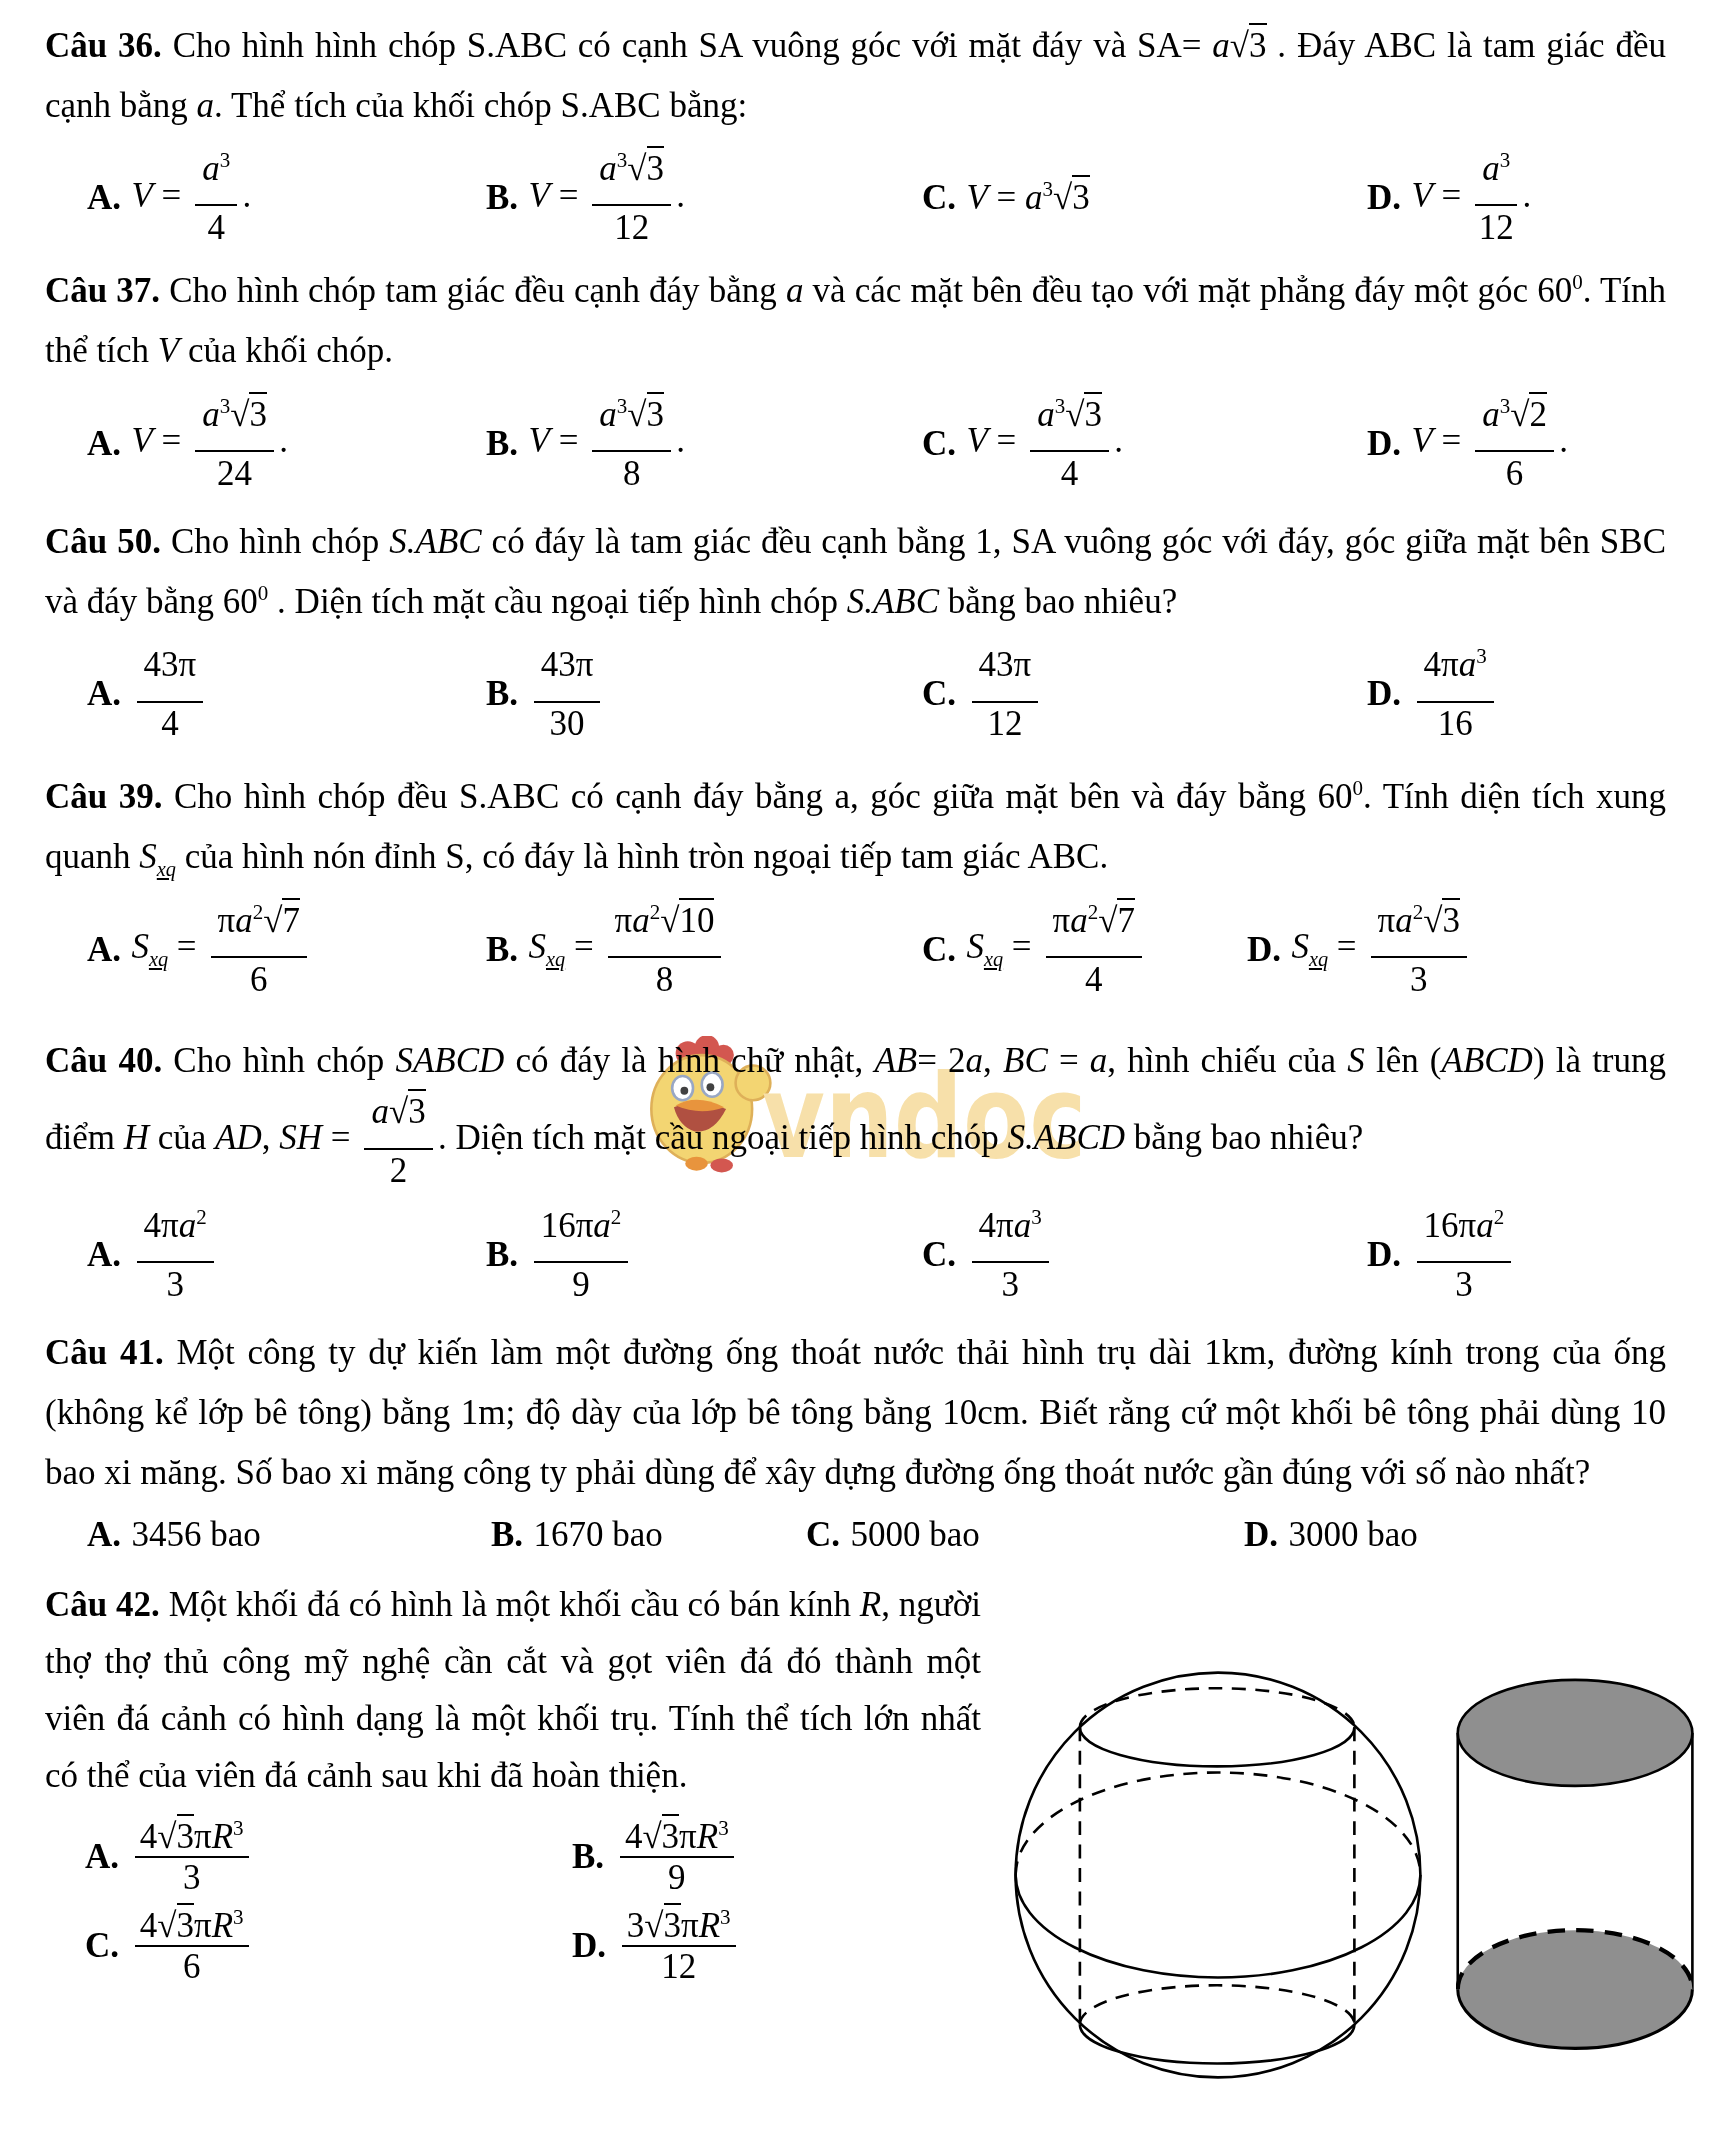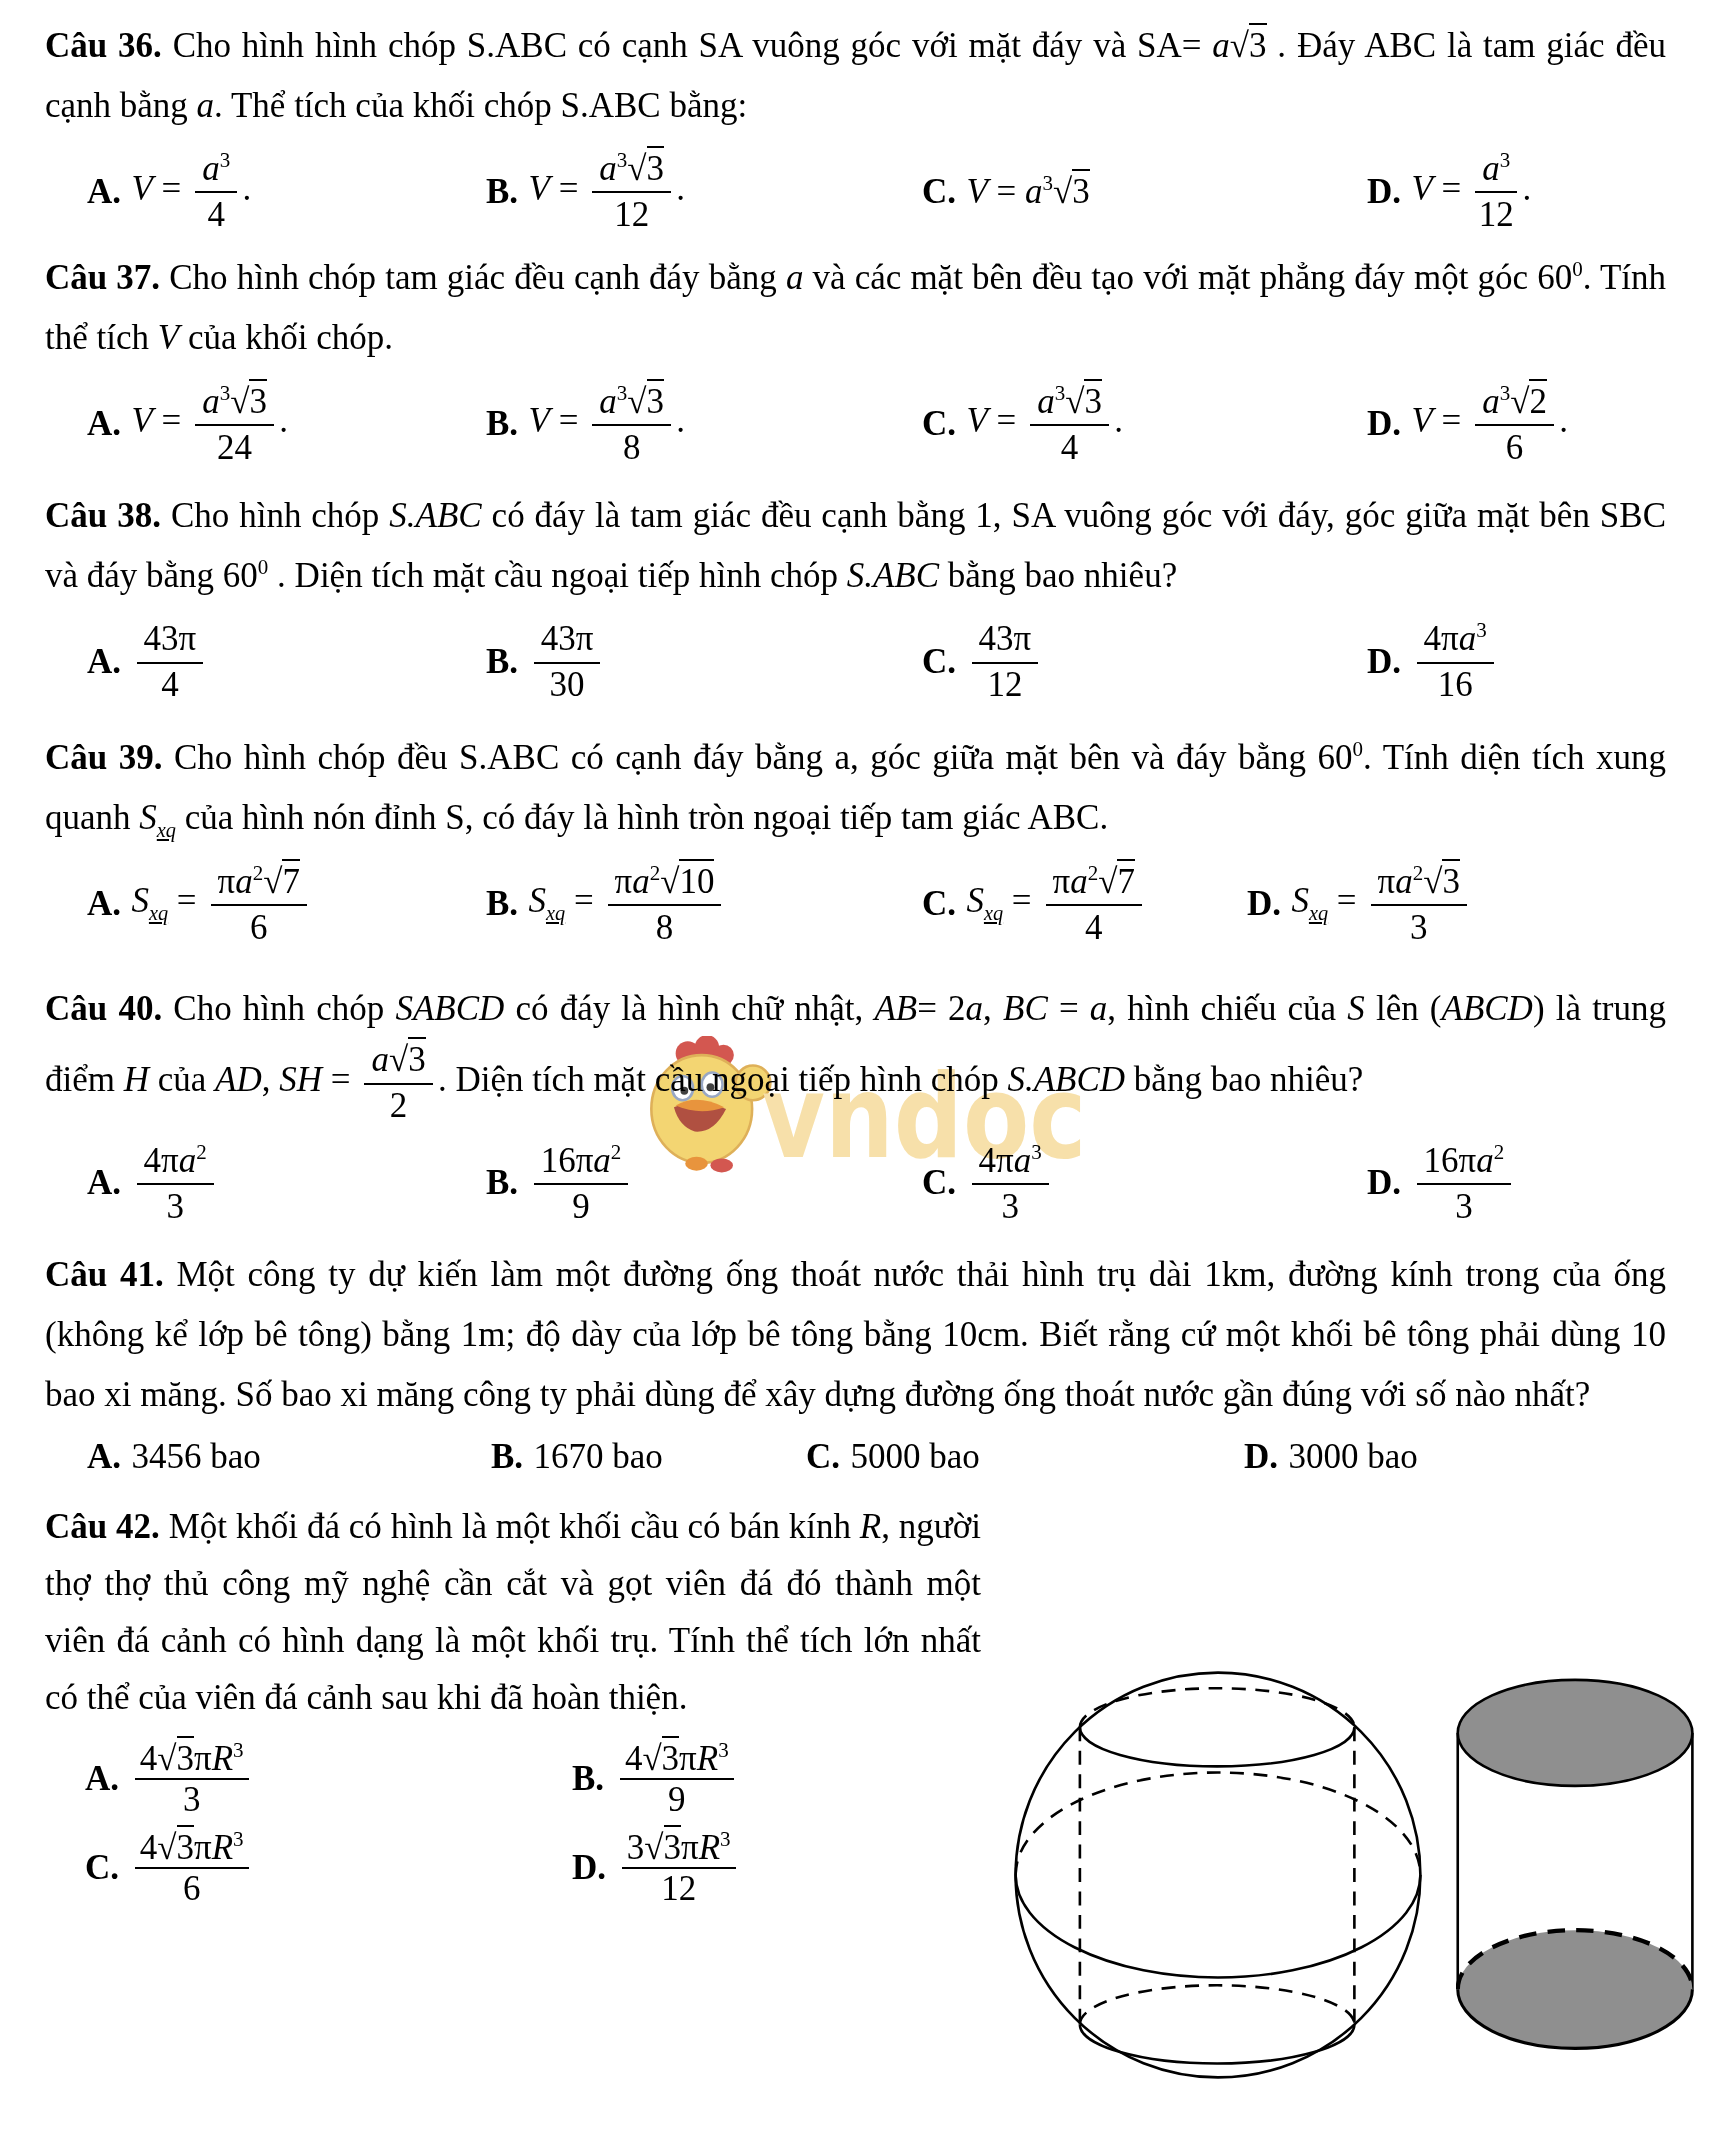--- a/index.html
+++ b/index.html
@@ -6,21 +6,21 @@
   #page{position:relative;width:1711px;height:2147px;background:#fff;color:#000;
         font-family:"Liberation Serif",serif;font-size:35px;overflow:hidden;}
   .content{position:relative;z-index:1;padding:3.5px 33px 0 33px;}
   .q{margin:12px;text-align:justify;line-height:60px;}
   .q .lbl{font-weight:bold;}
   .q i{font-style:italic;}
   sup{font-size:60%;vertical-align:super;line-height:0;}
   sub{font-size:58%;font-style:italic;line-height:0;text-decoration:underline;}
   
   .fr{display:inline-block;vertical-align:middle;text-align:center;line-height:1.12;margin:1.7px 5.2px;}
-  .fr .n{display:block;border-bottom:2.6px solid #000;padding:0 7px 3px;}
+  .fr .n{display:block;border-bottom:2.6px solid #000;padding:0 7px 16px;}
   .fr .d{display:block;padding-top:1.7px;}
   
   .sq{white-space:nowrap;}
   .sq .r{border-top:2.6px solid #000;padding-top:0.9px;}
   
   .optrow{display:grid;align-items:center;margin:7px 0 10.4px;padding-left:54px;}
   .optrow.r36{grid-template-columns:399px 436px 445px 1fr;}
   .optrow.r39{grid-template-columns:399px 436px 325px 1fr;}
   .optrow.r41{grid-template-columns:404px 315px 438px 1fr;margin:12px 0 8.7px;}
   .opt{display:flex;align-items:center;gap:10.4px;}
@@ -130,21 +130,21 @@
             <span class="formula"><i>V</i> = <span class="fr"><span class="n"><i>a</i><sup>3</sup><span class="sq">√<span class="r">3</span></span></span><span class="d">4</span></span>.</span>
           </span>
         <span class="opt">
             <b class="letter">D.</b>
             <span class="formula"><i>V</i> = <span class="fr"><span class="n"><i>a</i><sup>3</sup><span class="sq">√<span class="r">2</span></span></span><span class="d">6</span></span>.</span>
           </span>
       </div>
     </div>
 
     <div class="mt20">
-      <p class="q"><b class="lbl">Câu 38.</b> <span>Cho hình chóp <i>S.ABC</i> có đáy là tam giác đều cạnh bằng 1, SA vuông góc với đáy, góc giữa mặt bên SBC và đáy bằng 60<sup>0</sup> . Diện tích mặt cầu ngoại tiếp hình chóp <i>S.ABC</i> bằng bao nhiêu?</span></p>
+      <p class="q"><b class="lbl">Câu 50.</b> <span>Cho hình chóp <i>S.ABC</i> có đáy là tam giác đều cạnh bằng 1, SA vuông góc với đáy, góc giữa mặt bên SBC và đáy bằng 60<sup>0</sup> . Diện tích mặt cầu ngoại tiếp hình chóp <i>S.ABC</i> bằng bao nhiêu?</span></p>
       <div class="optrow r36">
         <span class="opt">
             <b class="letter">A.</b>
             <span class="formula"><span class="fr"><span class="n">43π</span><span class="d">4</span></span></span>
           </span>
         <span class="opt">
             <b class="letter">B.</b>
             <span class="formula"><span class="fr"><span class="n">43π</span><span class="d">30</span></span></span>
           </span>
         <span class="opt">

